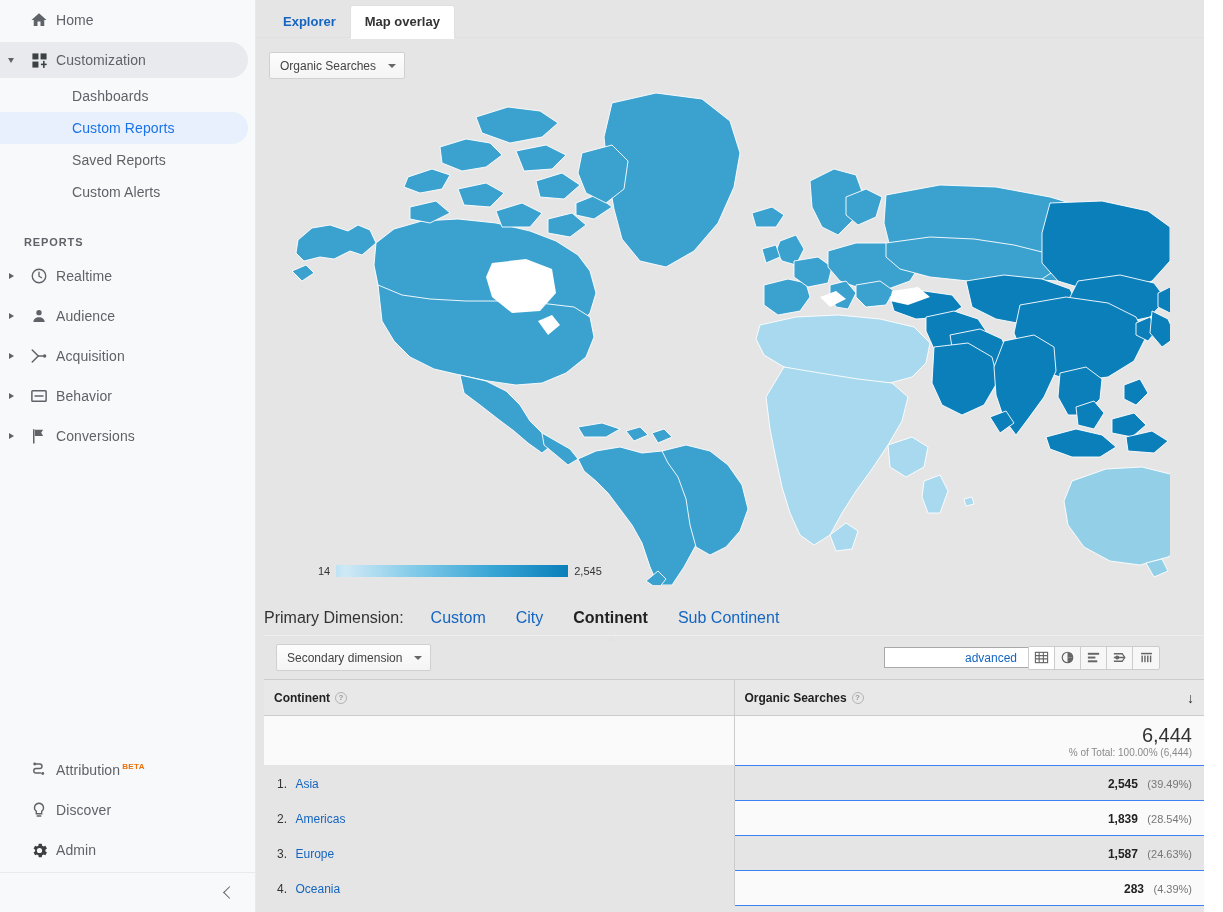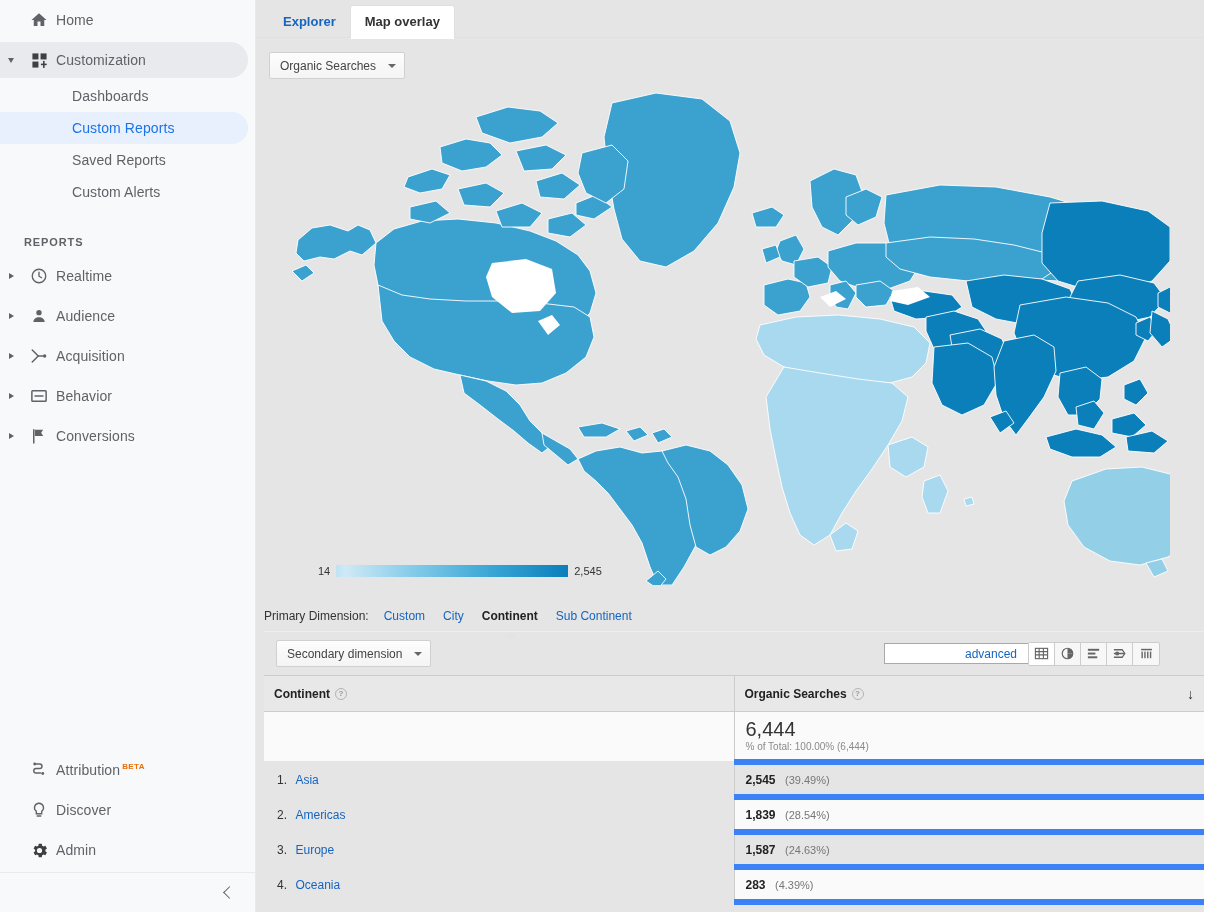--- a/index.html
+++ b/index.html
@@ -148,23 +148,24 @@
     font-size: 11px; color: #333; z-index: 5;
   }
   #legend-bar {
     width: 232px; height: 12px; margin: 0 6px;
     background: linear-gradient(to right,#bfe3f4,#cfe9f6 4%,#7fc9e8 35%,#37a4d4 68%,#0b7fba);
   }
 
   
   #primary-dim {
     display: flex; align-items: center;
-    font-size: 12px; color: #333;
+    font-size: 16px; color: #333;
     padding: 14px 0 0 8px;
     position: relative;
+    gap: 12px;
   }
   #primary-dim .lbl { margin-right: 6px; }
   .pd-link {
     color: #1565c0; cursor: pointer; margin: 0 9px; position: relative;
   }
   .pd-link.sel { color: #222; font-weight: 700; }
   .pd-caret {
     position: absolute; left: 50%; bottom: -15px; margin-left: -6px;
     width: 0; height: 0;
     border-bottom: 6px solid #e3e3e3;
@@ -224,21 +225,21 @@
   .th-inner { display: flex; align-items: center; }
   .qmark {
     display: inline-flex; align-items: center; justify-content: center;
     width: 12px; height: 12px; margin-left: 5px;
     border: 1px solid #b4b4b4; border-radius: 50%;
     font-size: 8px; color: #999; font-weight: 700; line-height: 1;
     cursor: pointer;
   }
   .sort-arrow { margin-left: auto; font-size: 14px; color: #333; }
   td.dim { width: 572px; border-bottom: 1px solid #e4e4e4; }
-  td.met { width: 368px; border-bottom: 6px solid #3b82f6; border-left: 1px solid #ccc; text-align: left; padding-right: 12px; padding-left: 11px; }
+  td.met { width: 368px; border-bottom: 1px solid #3b82f6; border-left: 1px solid #ccc; text-align: right; padding-right: 12px; padding-left: 11px; }
   tr.total td { height: 50px; background: #fafafa; }
   tr.total .big { font-size: 20px; color: #333; line-height: 22px; }
   tr.total .sub { font-size: 10px; color: #8a8a8a; margin-top: 1px; }
   tr.datarow td { height: 35px; }
   tr.datarow:nth-child(odd) td.met { background: #fafafa; }
   .row-index { display: inline-block; width: 26px; padding-left: 12px; font-size: 12px; color: #333; }
   .row-link { font-size: 12px; color: #1565c0; cursor: pointer; }
   .met-val { font-size: 12px; font-weight: 700; color: #222; }
   .met-pct { font-size: 11px; color: #777; margin-left: 5px; }
 </style>

